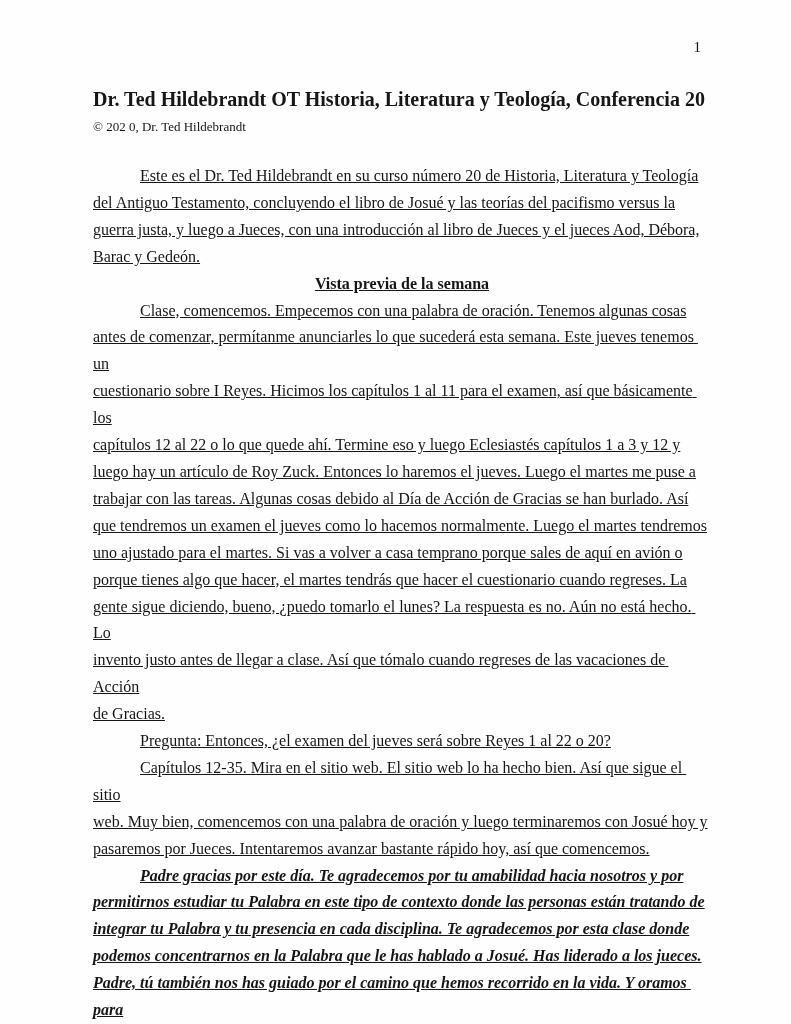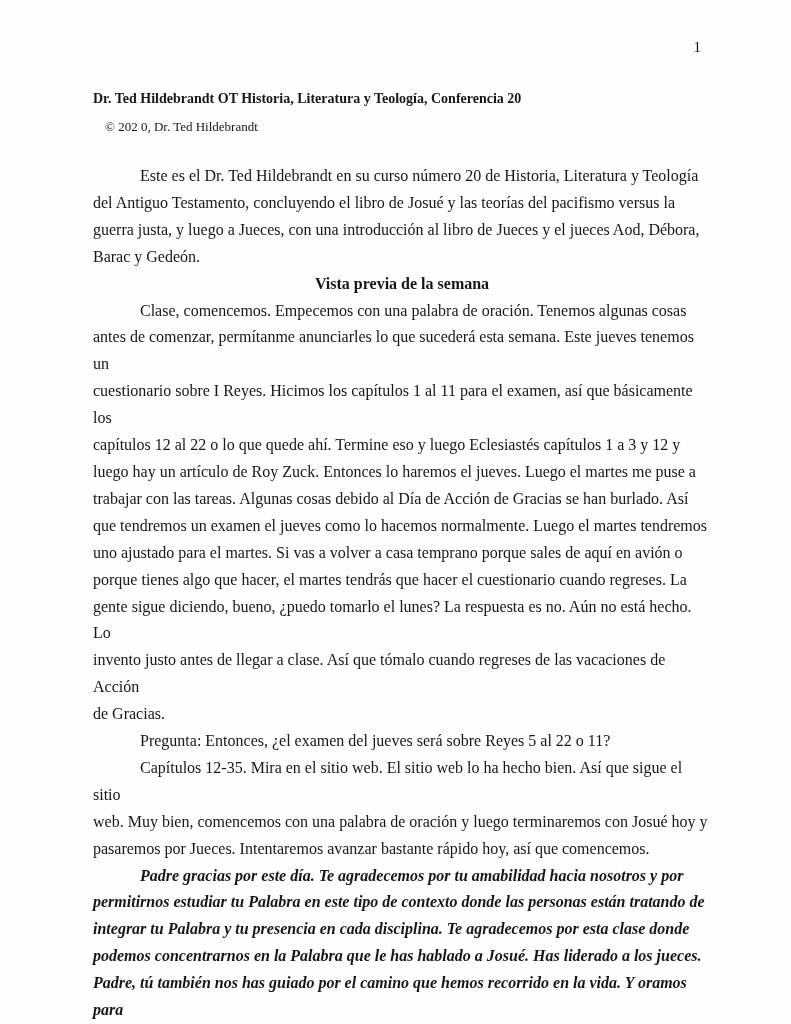--- a/index.html
+++ b/index.html
@@ -23,40 +23,40 @@
     font-size: 15px;
     line-height: 18px;
   }
   .content {
     position: absolute;
     left: 93px;
     top: 88px;
     width: 618px;
   }
   .doc-title {
-    font-size: 14px;
+    font-size: 20px;
     font-weight: bold;
     line-height: 22px;
     white-space: nowrap;
   }
   .copyright {
     font-size: 13px;
     line-height: 16px;
     margin-top: 9px;
-    margin-left: 12px;
   }
   .body-text {
     margin-top: 28px;
     font-size: 16px;
     line-height: 26.9px;
   }
   .block {
     white-space: pre-wrap;
     text-indent: 47px;
     margin: 0;
+    text-decoration: underline;
   }
   .block.heading {
     font-weight: bold;
     text-indent: 0;
     text-align: center;
   }
   .block.prayer {
     font-weight: bold;
     font-style: italic;
   }
@@ -89,21 +89,21 @@
 capítulos 12 al 22 o lo que quede ahí. Termine eso y luego Eclesiastés capítulos 1 a 3 y 12 y
 luego hay un artículo de Roy Zuck. Entonces lo haremos el jueves. Luego el martes me puse a
 trabajar con las tareas. Algunas cosas debido al Día de Acción de Gracias se han burlado. Así
 que tendremos un examen el jueves como lo hacemos normalmente. Luego el martes tendremos
 uno ajustado para el martes. Si vas a volver a casa temprano porque sales de aquí en avión o
 porque tienes algo que hacer, el martes tendrás que hacer el cuestionario cuando regreses. La
 gente sigue diciendo, bueno, ¿puedo tomarlo el lunes? La respuesta es no. Aún no está hecho. Lo
 invento justo antes de llegar a clase. Así que tómalo cuando regreses de las vacaciones de Acción
 de Gracias.</div>
 
-      <div class="block paragraph">Pregunta: Entonces, ¿el examen del jueves será sobre Reyes 5 al 22 o 11?</div>
+      <div class="block paragraph">Pregunta: Entonces, ¿el examen del jueves será sobre Reyes 1 al 22 o 20?</div>
 
       <div class="block paragraph">Capítulos 12-35. Mira en el sitio web. El sitio web lo ha hecho bien. Así que sigue el sitio
 web. Muy bien, comencemos con una palabra de oración y luego terminaremos con Josué hoy y
 pasaremos por Jueces. Intentaremos avanzar bastante rápido hoy, así que comencemos.</div>
 
       <div class="block prayer">Padre gracias por este día. Te agradecemos por tu amabilidad hacia nosotros y por
 permitirnos estudiar tu Palabra en este tipo de contexto donde las personas están tratando de
 integrar tu Palabra y tu presencia en cada disciplina. Te agradecemos por esta clase donde
 podemos concentrarnos en la Palabra que le has hablado a Josué. Has liderado a los jueces.
 Padre, tú también nos has guiado por el camino que hemos recorrido en la vida. Y oramos para

